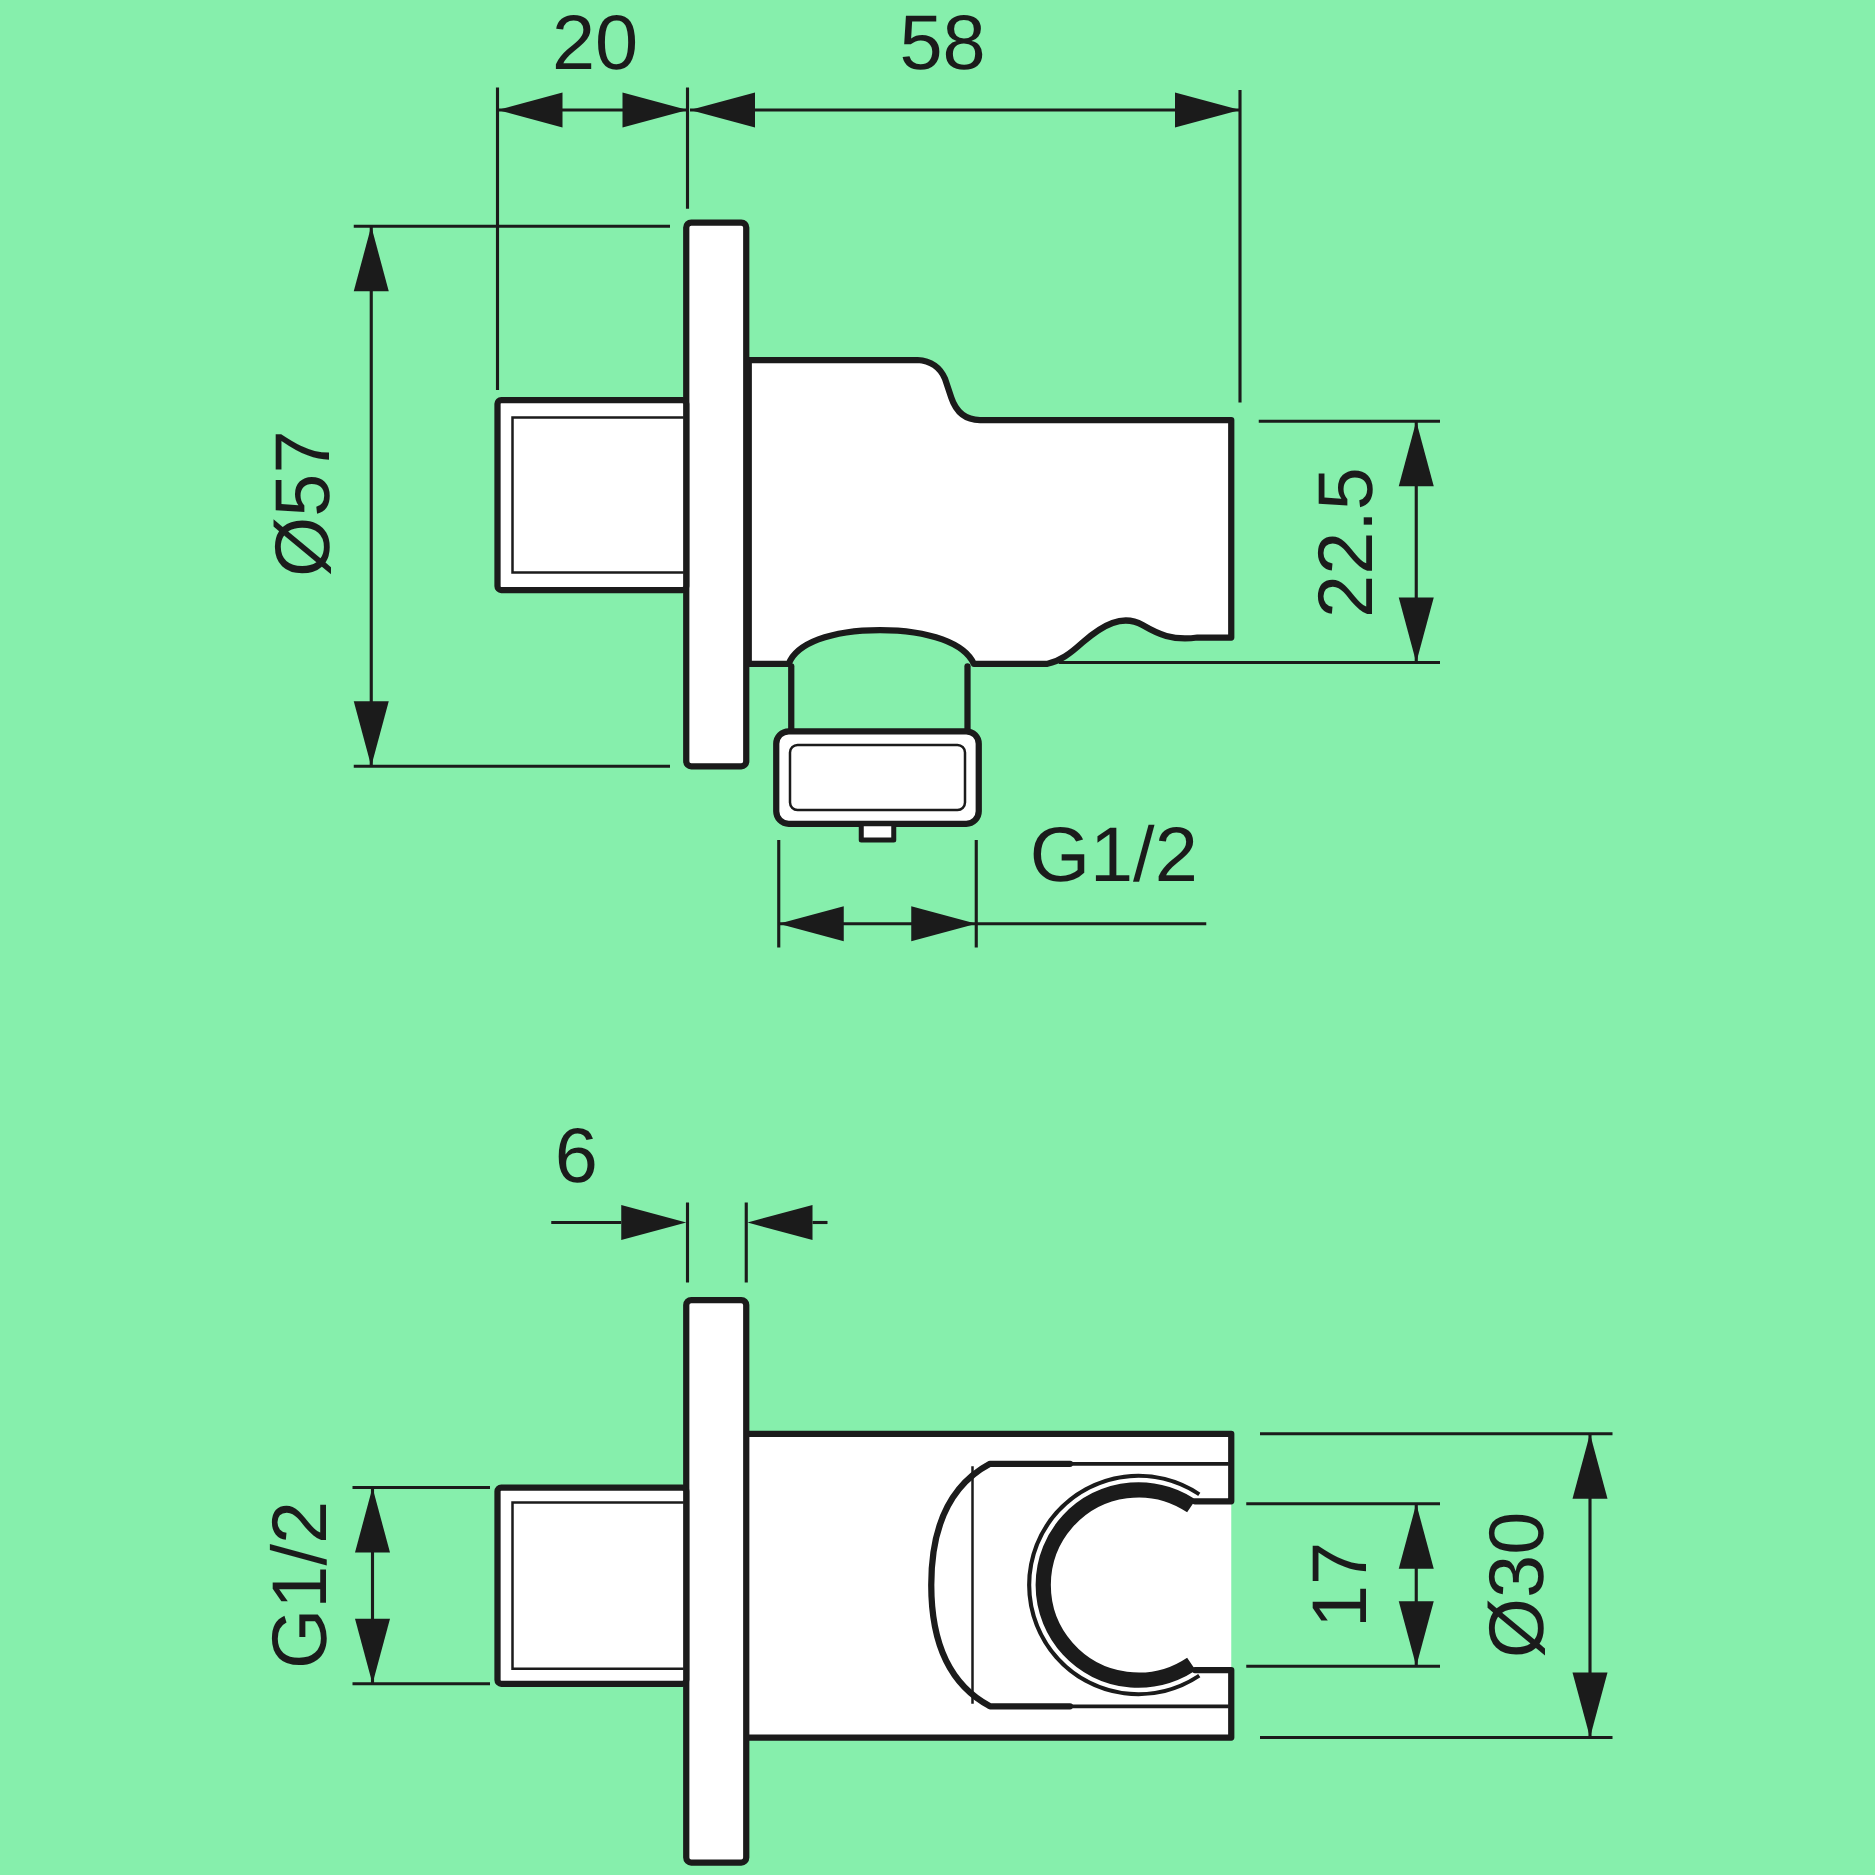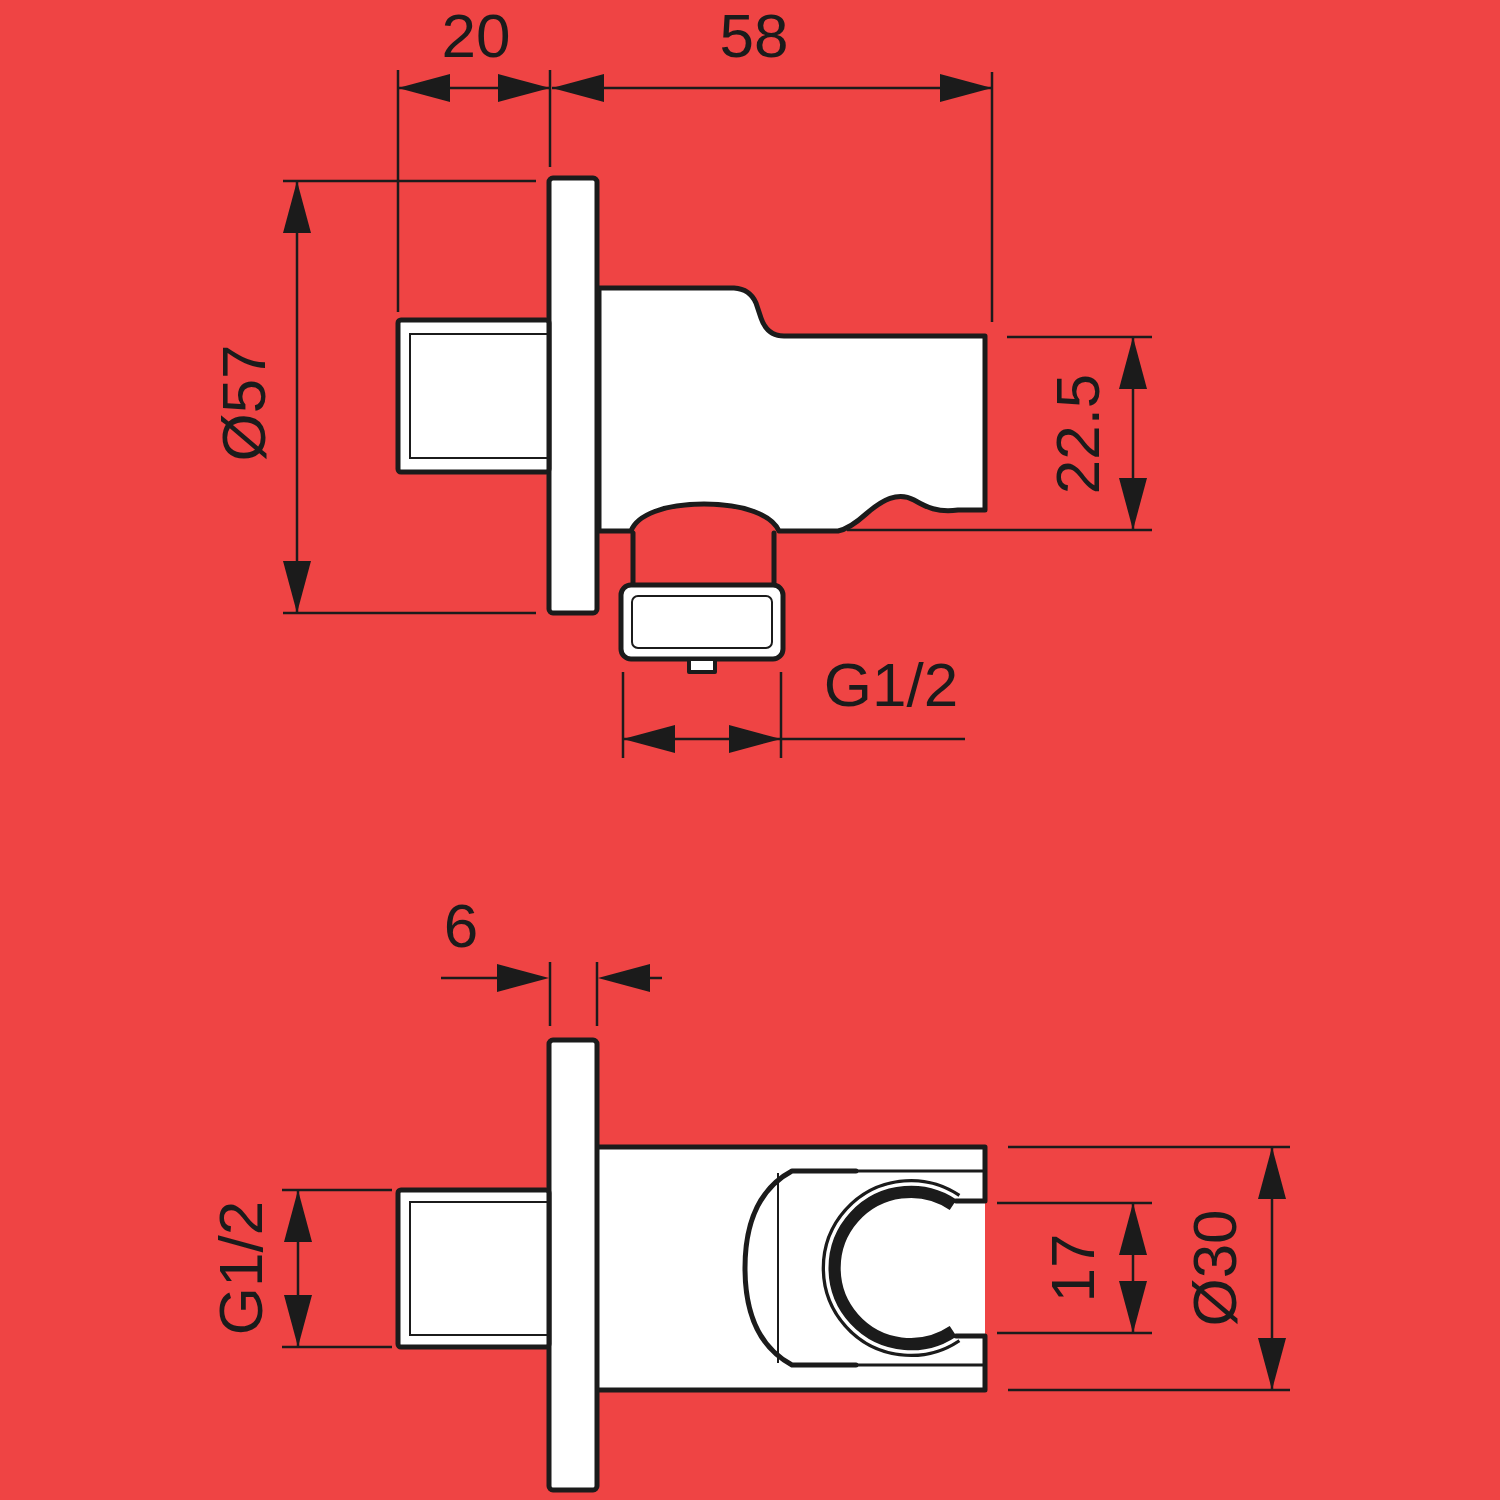--- a/index.html
+++ b/index.html
@@ -4,21 +4,21 @@
 <style>
   html, body {
     margin: 0;
     padding: 0;
     background: #ffffff;
   }
   .canvas {
     position: relative;
     width: 1500px;
     height: 1500px;
-    background: #ef4444;
+    background: #86efac;
     overflow: hidden;
   }
   svg {
     display: block;
   }
   .outline {
     fill: #ffffff;
     stroke: #1b1b1b;
     stroke-width: 5;
     stroke-linejoin: round;

